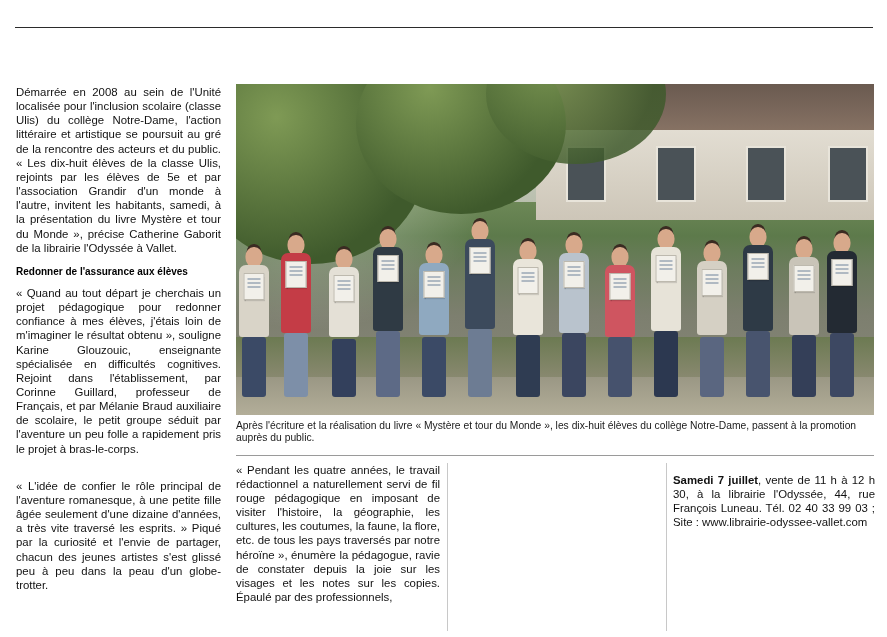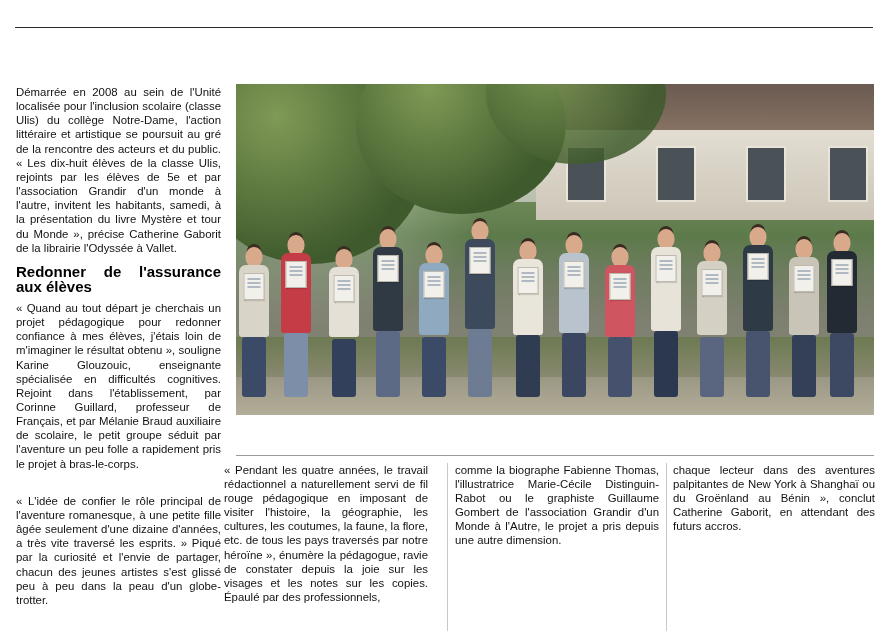--- a/index.html
+++ b/index.html
@@ -55,21 +55,21 @@
     font-size: 11.4px;
     line-height: 14.15px;
     text-align: justify;
     color: #111111;
   }
   .col-left p {
     margin: 0 0 0 0;
   }
   .subhead {
     font-weight: bold;
-    font-size: 15px;
+    font-size: 10px;
     line-height: 15px;
     margin: 9px 0 7px 0;
     color: #000000;
   }
   
   .photo-wrap {
     position: absolute;
     left: 236px;
     top: 84px;
     width: 638px;
@@ -192,21 +192,21 @@
   .col-b {
     position: absolute;
     top: 463px;
     font-size: 11.4px;
     line-height: 14.1px;
     text-align: justify;
     color: #111111;
   }
   .col-b p { margin: 0; }
   .col-b b { font-weight: bold; }
-  .col-b2 { left: 224px; width: 204px; }
+  .col-b2 { left: 236px; width: 204px; }
   .col-b3 { left: 455px; width: 204px; }
   .col-b4 { left: 673px; width: 202px; }
   .sep-v {
     position: absolute;
     top: 463px;
     width: 1px;
     height: 168px;
     background: #c8c8c8;
   }
 </style>
@@ -319,30 +319,30 @@
       </div>
       <div class="person" style="left:606px; height:164px;">
         <div class="head"></div>
         <div class="body" style="height:82px; background:#232a33;"></div>
         <div class="legs" style="height:64px; background:#3d4862;"></div>
         <div class="book"></div>
       </div>
     </div>
   </div>
 
+  <div class="caption">Après l'écriture et la réalisation du livre « Mystère et tour du Monde », les dix-huit élèves du collège Notre-Dame, passent à la promotion auprès du public.</div>
 
   <div class="rule-mid"></div>
   <div class="sep-v" style="left:447px;"></div>
   <div class="sep-v" style="left:666px;"></div>
 
   <div class="col-b col-b2">
     <p>« Pendant les quatre années, le travail rédactionnel a naturellement servi de fil rouge pédagogique en imposant de visiter l'histoire, la géographie, les cultures, les coutumes, la faune, la flore, etc. de tous les pays traversés par notre héroïne », énumère la pédagogue, ravie de constater depuis la joie sur les visages et les notes sur les copies. Épaulé par des professionnels,</p>
   </div>
 
   <div class="col-b col-b3">
-    <p>comme la biographe Fabienne Thomas, l'illustratrice Marie-Cécile Distinguin-Rabot ou le graphiste Guillaume Gombert de l'association Grandir d'un Monde à l'Autre, le projet a pris depuis une autre dimension.</p>
   </div>
 
   <div class="col-b col-b4">
-    <p>chaque lecteur dans des aventures palpitantes de New York à Shanghaï ou du Groënland au Bénin », conclut Catherine Gaborit, en attendant des futurs accros.</p>
+    <p style="margin-top:10px;"><b>Samedi 7 juillet</b><span>, vente de 11 h à 12 h 30, à la librairie l'Odyssée, 44, rue François Luneau. Tél. 02 40 33 99 03 ; Site : www.librairie-odyssee-vallet.com</span></p>
   </div>
 
 </div>
 
 </body></html>

